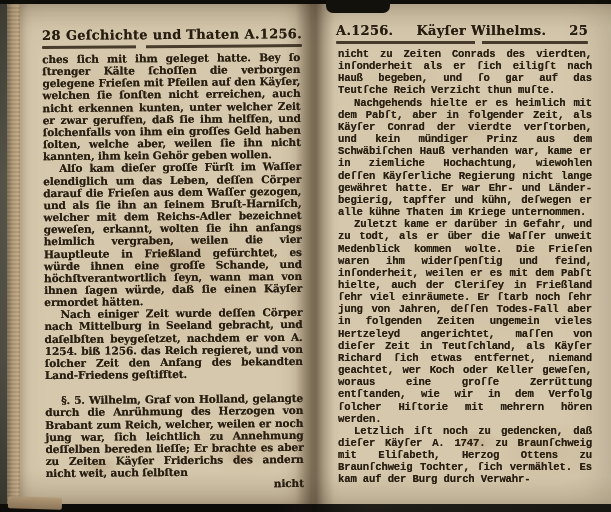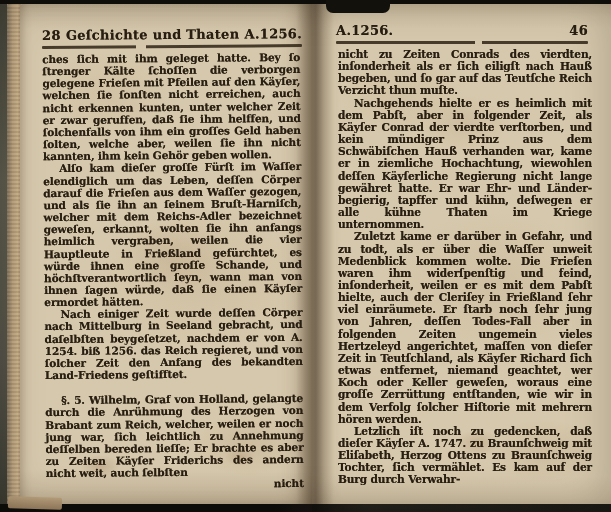--- a/index.html
+++ b/index.html
@@ -72,21 +72,21 @@
   }
   .rule-right{
     left:336px;top:41px;width:252px;
     background:linear-gradient(90deg,#34291a 0 55%, transparent 55% 58%, #34291a 58% 100%);
   }
   .page-text{
     position:absolute;font-size:10.6px;line-height:12.15px;font-weight:bold;
     text-align:justify;letter-spacing:-0.15px;
   }
   .text-left{left:44px;top:52px;width:258px;transform:rotate(-0.5deg);}
-  .text-right{left:338px;top:48px;width:254px;}
+  .text-right{left:338px;top:48px;width:254px;font-family:Liberation Mono, monospace;}
   .page-text p{margin:0;}
   .page-text p.ind{text-indent:16px;}
   .page-text p.gap-before{margin-top:13px;}
   .catchword{text-align:right;margin:0;}
 
   
   .stain{position:absolute;border-radius:50%;pointer-events:none;}
   .stain-a{left:120px;top:220px;width:110px;height:70px;background:radial-gradient(ellipse at center, rgba(150,110,70,0.14), transparent 70%);}
   .stain-b{left:80px;top:455px;width:40px;height:22px;background:radial-gradient(ellipse at center, rgba(140,100,60,0.25), transparent 70%);}
   .stain-c{left:225px;top:448px;width:30px;height:18px;background:radial-gradient(ellipse at center, rgba(145,105,65,0.22), transparent 70%);}
@@ -128,21 +128,22 @@
   <div class="page-text text-left ink">
     <p>ches ſich mit ihm geleget hatte.  Bey ſo ſtrenger Kälte ſchoſſen die verborgen gelegene Frieſen mit Pfeilen auf den Käyſer, welchen ſie ſonſten nicht erreichen, auch nicht erkennen kunten, unter welcher Zeit er zwar geruffen, daß ſie ihm helffen, und ſolchenfalls von ihm ein groſſes Geld haben ſolten, welche aber, weilen ſie ihn nicht kannten, ihm kein Gehör geben wollen.</p>
     <p class="ind">Alſo kam dieſer groſſe Fürſt im Waſſer elendiglich um das Leben, deſſen Cörper darauf die Frieſen aus dem Waſſer gezogen, und als ſie ihn an ſeinem Bruſt-Harniſch, welcher mit dem Reichs-Adler bezeichnet geweſen, erkannt, wolten ſie ihn anfangs heimlich vergraben, weilen die vier Hauptleute in Frießland gefürchtet, es würde ihnen eine groſſe Schande, und höchſtverantwortlich ſeyn, wann man von ihnen ſagen würde, daß ſie einen Käyſer ermordet hätten.</p>
     <p class="ind">Nach einiger Zeit wurde deſſen Cörper nach Mittelburg in Seeland gebracht, und daſelbſten beygeſetzet, nachdem er von A. 1254. biß 1256. das Reich regieret, und von ſolcher Zeit den Anfang des bekandten Land-Friedens geſtifftet.</p>
     <p class="ind gap-before">§. 5. Wilhelm, Graf von Holland, gelangte durch die Anrühmung des Herzogen von Brabant zum Reich, welcher, weilen er noch jung war, ſich leichtlich zu Annehmung deſſelben bereden lieſſe;  Er brachte es aber zu Zeiten Käyſer Friderichs des andern nicht weit, auch ſelbſten</p>
     <p class="catchword">nicht</p>
   </div>
 
   <div class="header-row header-right ink">
     <span>A.1256.</span>
-    <span>46</span>
+    <span>Käyſer Wilhelms.</span>
+    <span>25</span>
   </div>
   <div class="rule rule-right"></div>
 
   <div class="page-text text-right ink">
     <p>nicht zu Zeiten Conrads des vierdten, inſonderheit als er ſich eiligſt nach Hauß begeben, und ſo gar auf das Teutſche Reich Verzicht thun muſte.</p>
     <p class="ind">Nachgehends hielte er es heimlich mit dem Pabſt, aber in folgender Zeit, als Käyſer Conrad der vierdte verſtorben, und kein mündiger Prinz aus dem Schwäbiſchen Hauß verhanden war, kame er in ziemliche Hochachtung, wiewohlen deſſen Käyſerliche Regierung nicht lange gewähret hatte.  Er war Ehr- und Länder-begierig, tapffer und kühn, deſwegen er alle kühne Thaten im Kriege unternommen.</p>
     <p class="ind">Zuletzt kame er darüber in Gefahr, und zu todt, als er über die Waſſer unweit Medenblick kommen wolte.  Die Frieſen waren ihm widerſpenſtig und feind, inſonderheit, weilen er es mit dem Pabſt hielte, auch der Cleriſey in Frießland ſehr viel einräumete.  Er ſtarb noch ſehr jung von Jahren, deſſen Todes-Fall aber in folgenden Zeiten ungemein vieles Hertzeleyd angerichtet, maſſen von dieſer Zeit in Teutſchland, als Käyſer Richard ſich etwas entfernet, niemand geachtet, wer Koch oder Keller geweſen, woraus eine groſſe Zerrüttung entſtanden, wie wir in dem Verfolg ſolcher Hiſtorie mit mehrern hören werden.</p>
     <p class="ind">Letzlich iſt noch zu gedencken, daß dieſer Käyſer A. 1747. zu Braunſchweig mit Eliſabeth, Herzog Ottens zu Braunſchweig Tochter, ſich vermählet.  Es kam auf der Burg durch Verwahr-</p>
   </div>
 

